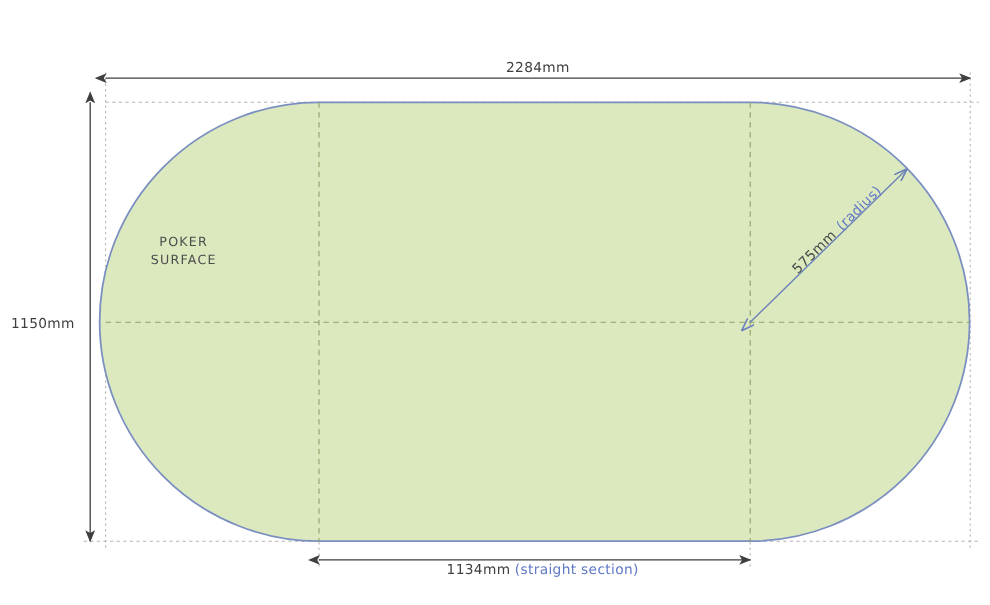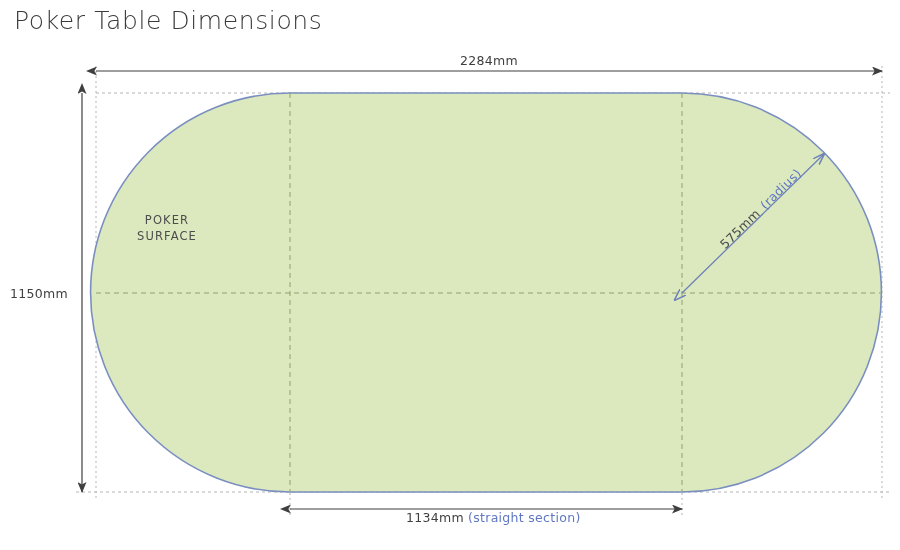--- a/index.html
+++ b/index.html
@@ -69,21 +69,20 @@
     font-size: 11.5px;
     fill: #4d4d4d;
     letter-spacing: 1.1px;
   }
 </style>
 </head>
 <body>
 
 <div id="drawing-root">
 
-  <div class="page-title">Poker Table Dimensions</div>
 
   <svg class="canvas" viewBox="0 0 900 550">
     <defs>
       <marker id="arrowEndDark" markerWidth="11" markerHeight="9" refX="10" refY="4.5" orient="auto" markerUnits="userSpaceOnUse">
         <path d="M0,0 L11,4.5 L0,9 L2.6,4.5 Z" fill="#3f3f3f"></path>
       </marker>
       <marker id="arrowStartDark" markerWidth="11" markerHeight="9" refX="1" refY="4.5" orient="auto-start-reverse" markerUnits="userSpaceOnUse">
         <path d="M0,0 L11,4.5 L0,9 L2.6,4.5 Z" fill="#3f3f3f"></path>
       </marker>
       <marker id="arrowRadEnd" markerWidth="12" markerHeight="9" refX="11" refY="4.5" orient="auto" markerUnits="userSpaceOnUse">

